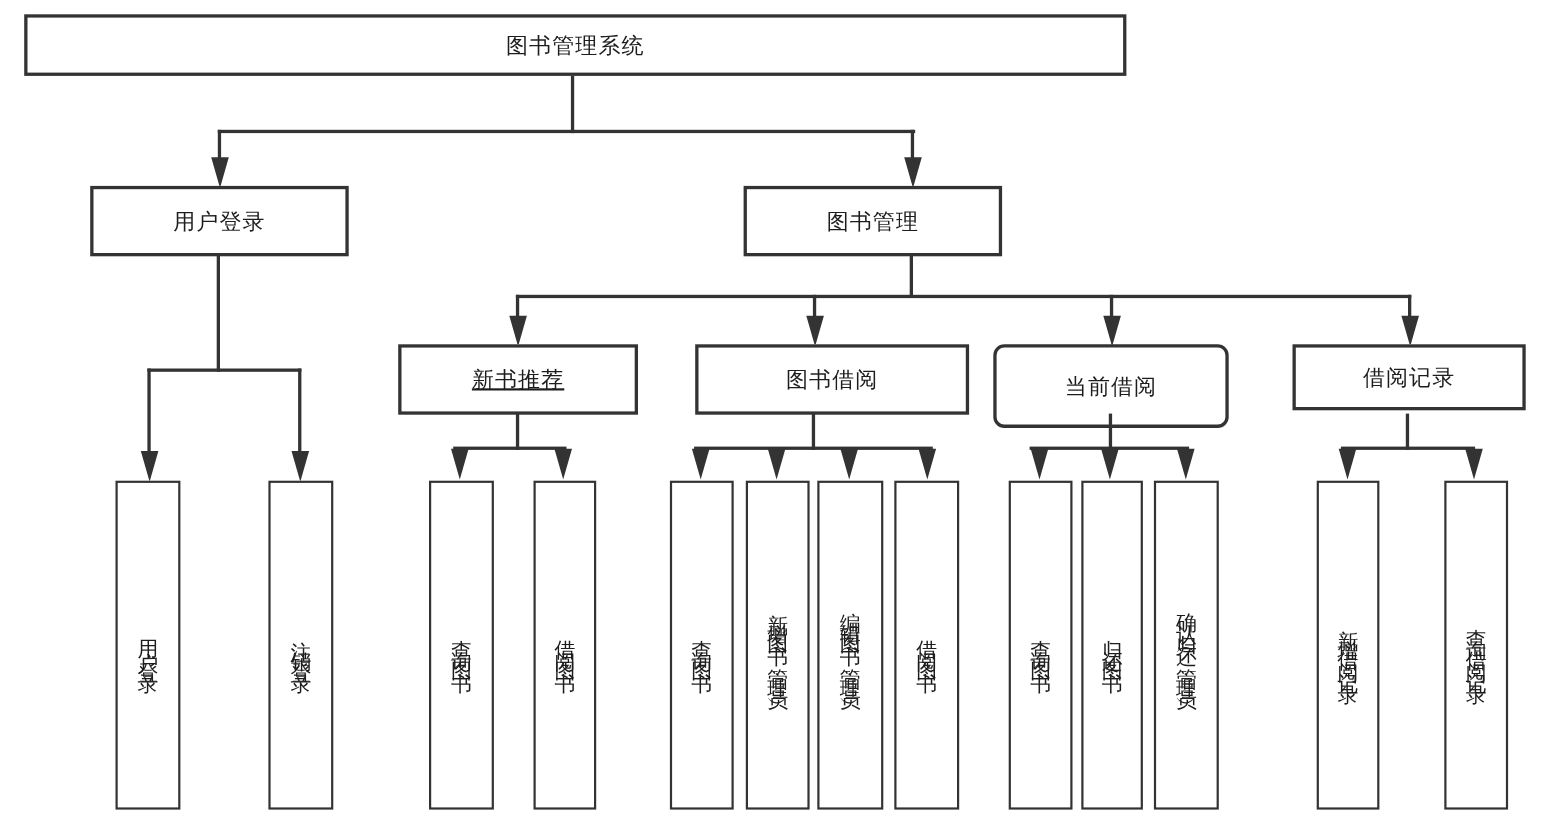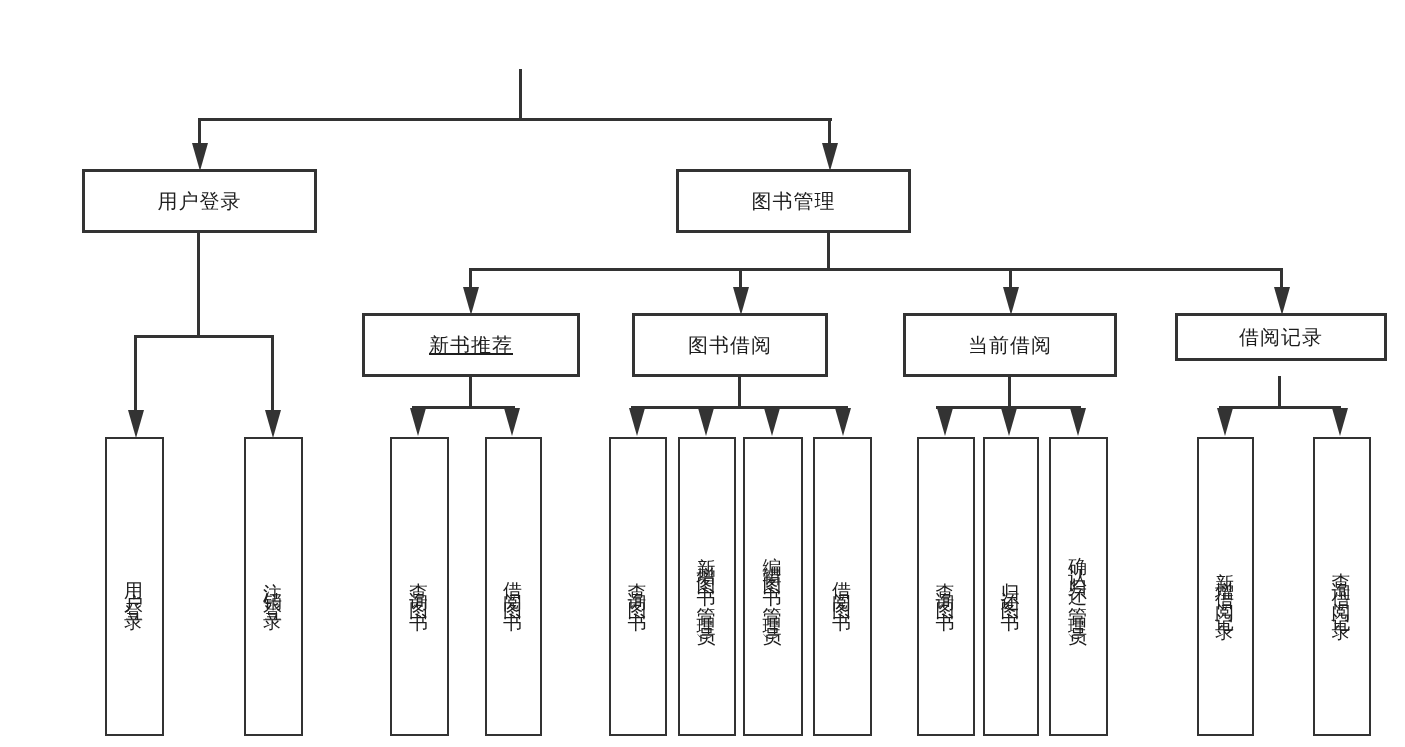--- a/index.html
+++ b/index.html
@@ -49,23 +49,23 @@
     width:0;height:0;
     border-left:8px solid transparent;
     border-right:8px solid transparent;
     border-top:28px solid var(--line);
   }
   
   #n-root      {left:22px;  top:13px;  width:1002px; height:56px;}
   #n-login     {left:82px;  top:169px; width:235px;  height:64px;}
   #n-mgmt      {left:676px; top:169px; width:235px;  height:64px;}
   #n-newbook   {left:362px; top:313px; width:218px;  height:64px;text-decoration:underline;}
-  #n-borrowcat {left:632px; top:313px; width:196px;  height:64px;font-family:Liberation Mono, monospace;}
-  #n-currentcat{left:903px; top:313px; width:214px;  height:64px;}
-  #n-recordscat{left:1175px;top:313px; width:212px;  height:48px;}
+  #n-borrowcat {left:632px; top:313px; width:249px;  height:64px;font-family:Liberation Mono, monospace;}
+  #n-currentcat{left:903px; top:313px; width:214px;  height:76px;border-radius:10px;}
+  #n-recordscat{left:1175px;top:313px; width:212px;  height:60px;}
   .box.v       {top:437px; height:299px;}
   #n-userlogin {left:105px; width:59px;}
   #n-logout    {left:244px; width:59px;}
   #n-nb-query  {left:390px; width:59px;}
   #n-nb-borrow {left:485px; width:57px;}
   #n-b-query   {left:609px; width:58px;}
   #n-b-add     {left:678px; width:58px;}
   #n-b-edit    {left:743px; width:60px;}
   #n-b-borrow  {left:813px; width:59px;}
   #n-c-query   {left:917px; width:58px;}
@@ -84,20 +84,21 @@
     text-shadow:0 0 2px #ffffff,0 0 4px #ffffff;
     z-index:5;
     white-space:nowrap;
   }
 </style>
 </head>
 <body>
 
 <div class="stage">
 
+  <div class="box" id="n-root">图书管理系统</div>
 
   <div class="ln" style="left:519px;top:69px;width:3px;height:52px;"></div>
   <div class="ln" style="left:198px;top:118px;width:634px;height:3px;"></div>
   <div class="ln" style="left:198px;top:118px;width:3px;height:28px;"></div>
   <div class="arw" style="left:192px;top:143px;"></div>
   <div class="ln" style="left:828px;top:118px;width:3px;height:28px;"></div>
   <div class="arw" style="left:822px;top:143px;"></div>
 
   <div class="box" id="n-login">用户登录</div>
   <div class="box" id="n-mgmt">图书管理</div>

